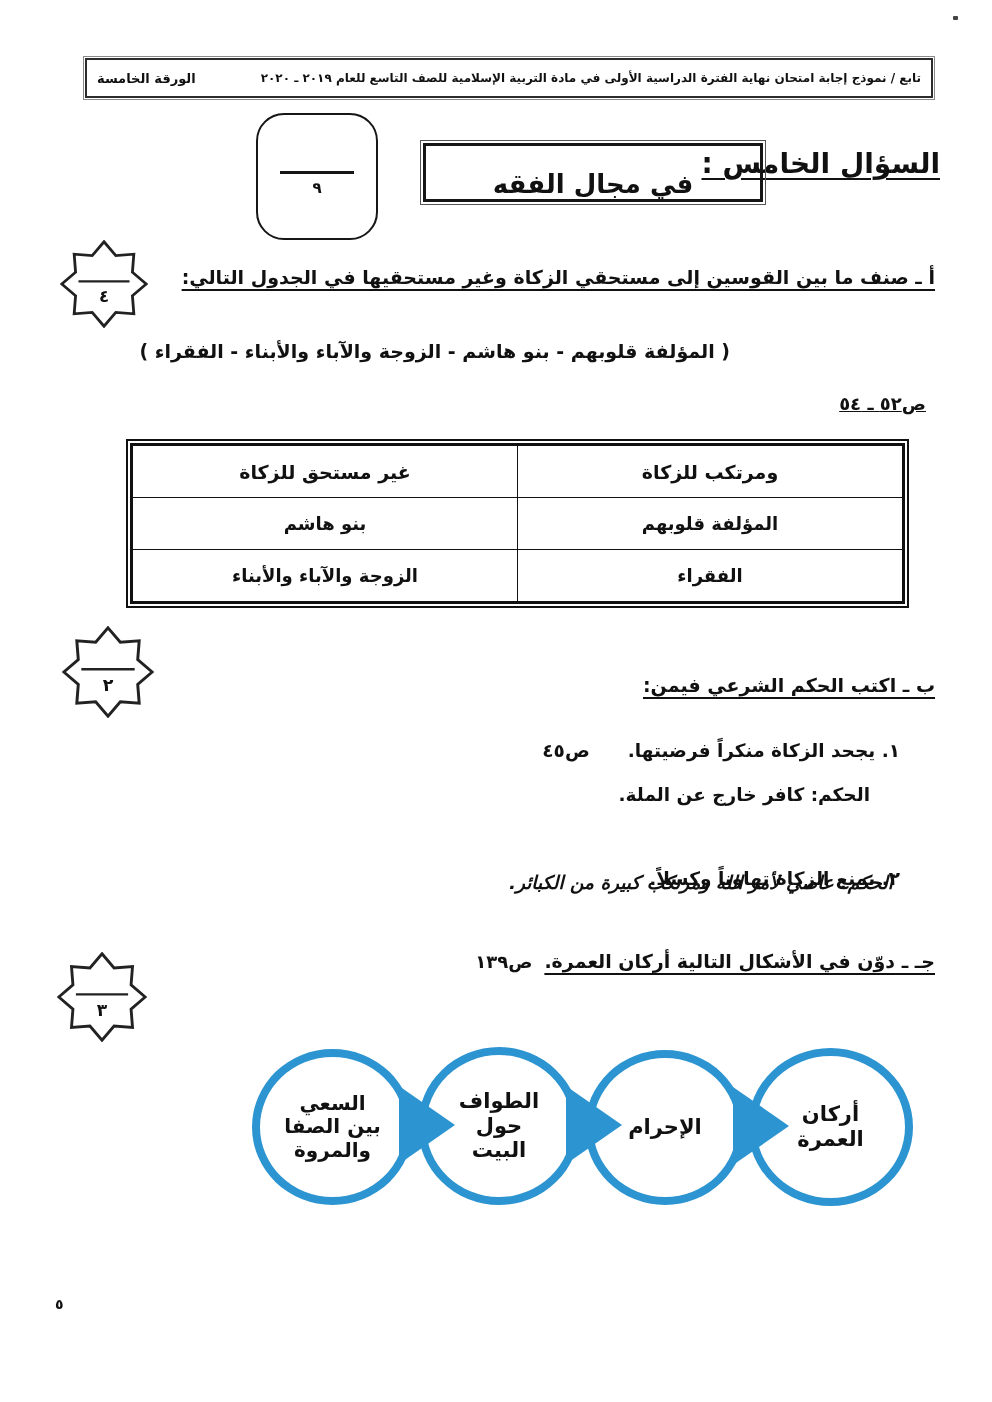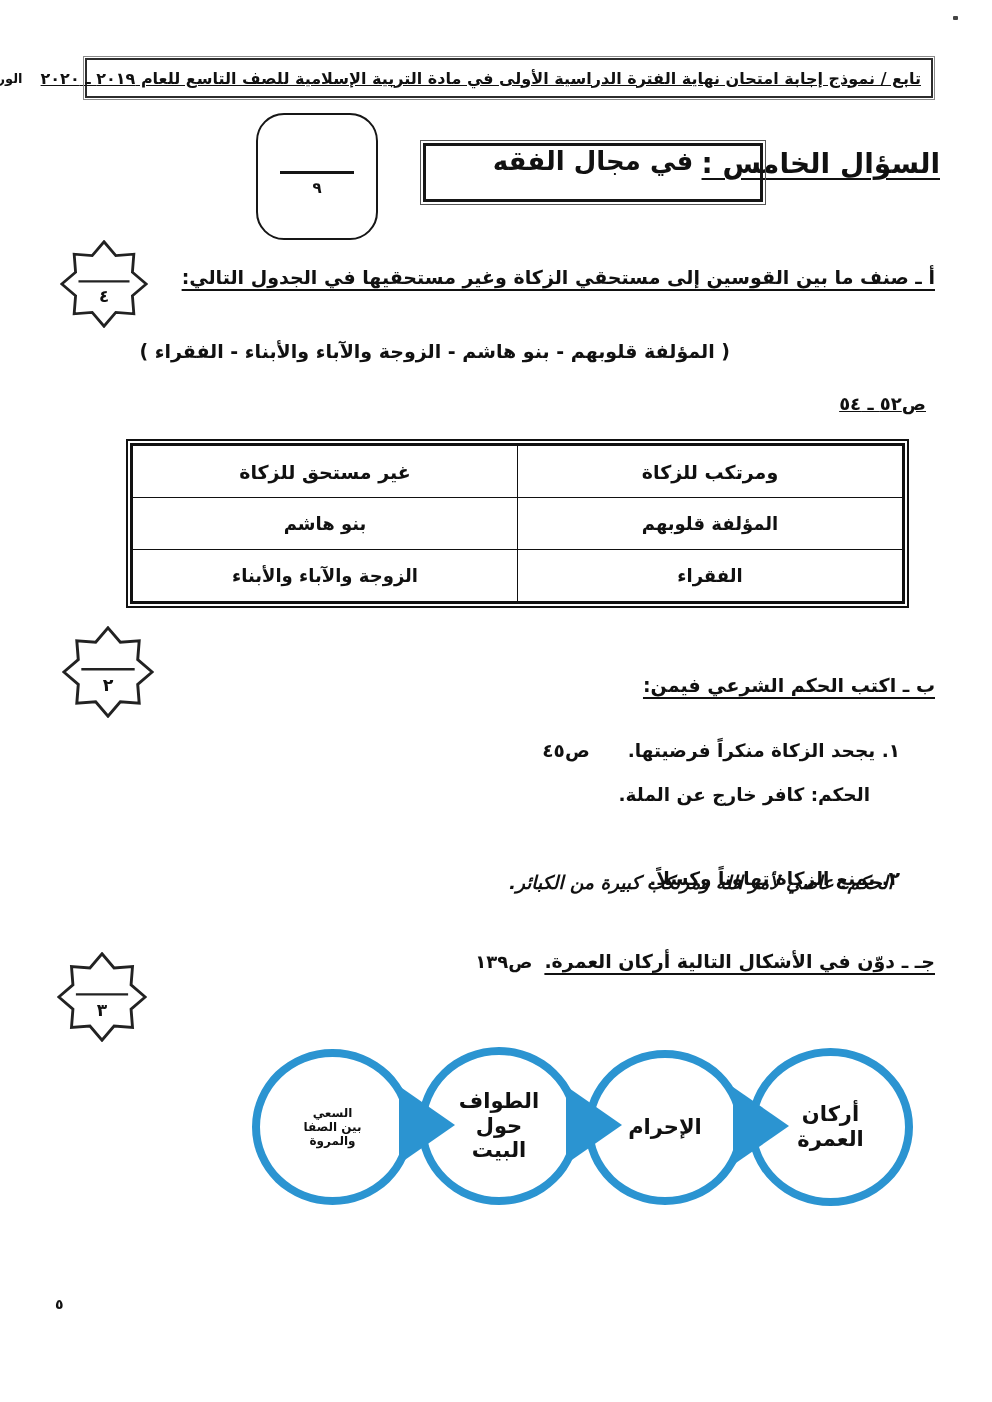--- a/index.html
+++ b/index.html
@@ -14,31 +14,31 @@
   
   #speck{left:953px;top:16px;width:5px;height:4px;background:#444;border-radius:1px;}
 
   
   #header{
     left:85px;top:58px;width:848px;height:40px;box-sizing:border-box;
     border:2px solid #2c2c2c;outline:1px solid #8a8a8a;outline-offset:1px;
     display:flex;align-items:center;justify-content:space-between;
     padding:0 10px;direction:rtl;
   }
-  #header .title{font-weight:bold;font-size:16px;white-space:nowrap;text-decoration:underline;}
+  #header .title{font-weight:bold;font-size:12px;white-space:nowrap;}
   #header .paper{font-weight:bold;font-size:13px;white-space:nowrap;margin-right:18px;}
 
   
   #q-label{right:52px;top:147px;font-size:28px;font-weight:bold;text-decoration:underline;text-underline-offset:5px;text-decoration-thickness:2px;}
 
   
   #subject-box{
     left:423px;top:143px;width:340px;height:59px;box-sizing:border-box;
     border:3px solid #161616;outline:1.5px solid #555;outline-offset:2px;
-    display:flex;align-items:flex-start;justify-content:center;
+    display:flex;align-items:flex-end;justify-content:center;
     font-size:26px;font-weight:bold;letter-spacing:1px;
   }
 
   
   #score-box{
     left:256px;top:113px;width:122px;height:127px;box-sizing:border-box;
     border:2.5px solid #161616;border-radius:28px;
     display:flex;flex-direction:column;align-items:center;
     padding-top:56px;
   }
@@ -89,21 +89,21 @@
   .circle{
     position:absolute;box-sizing:border-box;border-radius:50%;
     border:8px solid var(--accent,#2b94d1);background:#fff;
     display:flex;align-items:center;justify-content:center;
     text-align:center;font-weight:bold;font-size:21px;line-height:1.18;
     white-space:pre-line;z-index:1;
   }
   #circle-arkan{left:748px;top:1048px;width:165px;height:158px;}
   #circle-ihram{left:585px;top:1050px;width:160px;height:155px;}
   #circle-tawaf{left:418px;top:1047px;width:162px;height:158px;}
-  #circle-sai{left:252px;top:1049px;width:161px;height:156px;font-size:12px;}
+  #circle-sai{left:252px;top:1049px;width:161px;height:156px;font-size:20px;}
   .arrow{
     position:absolute;width:0;height:0;z-index:2;
     border-top:39px solid transparent;border-bottom:39px solid transparent;
     border-left:56px solid var(--accent,#2b94d1);
   }
   #arrow-1{left:399px;top:1086px;}
   #arrow-2{left:566px;top:1086px;}
   #arrow-3{left:733px;top:1087px;}
 
   #page-number{left:55px;top:1296px;font-size:14px;font-weight:bold;}

